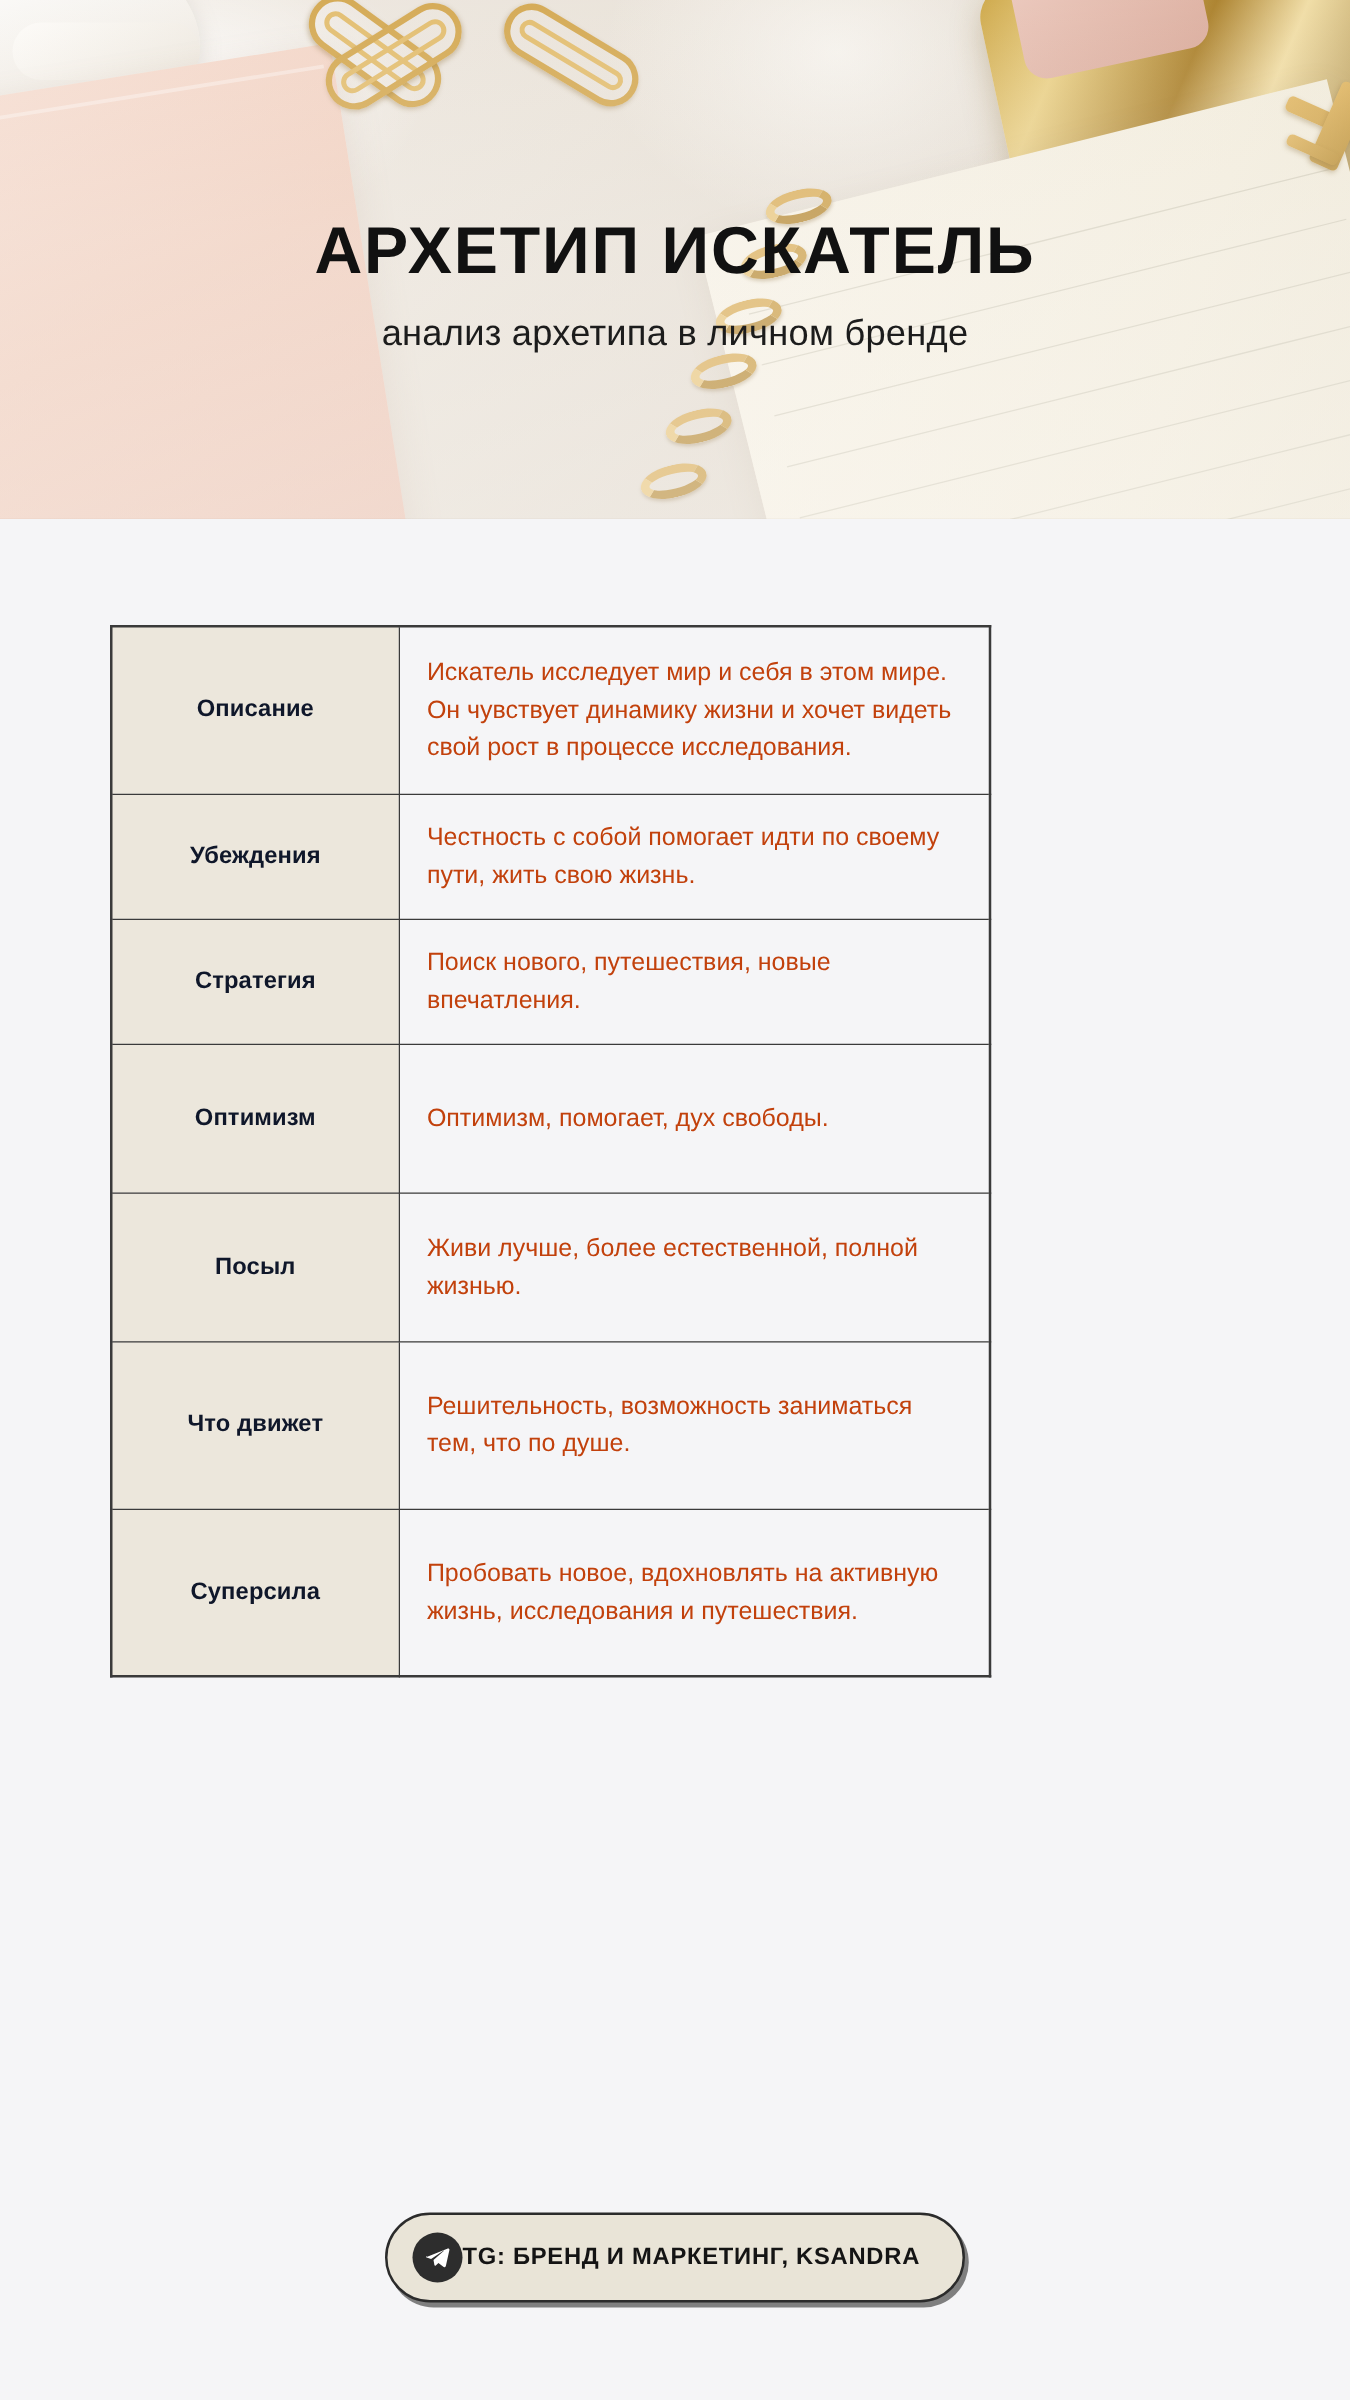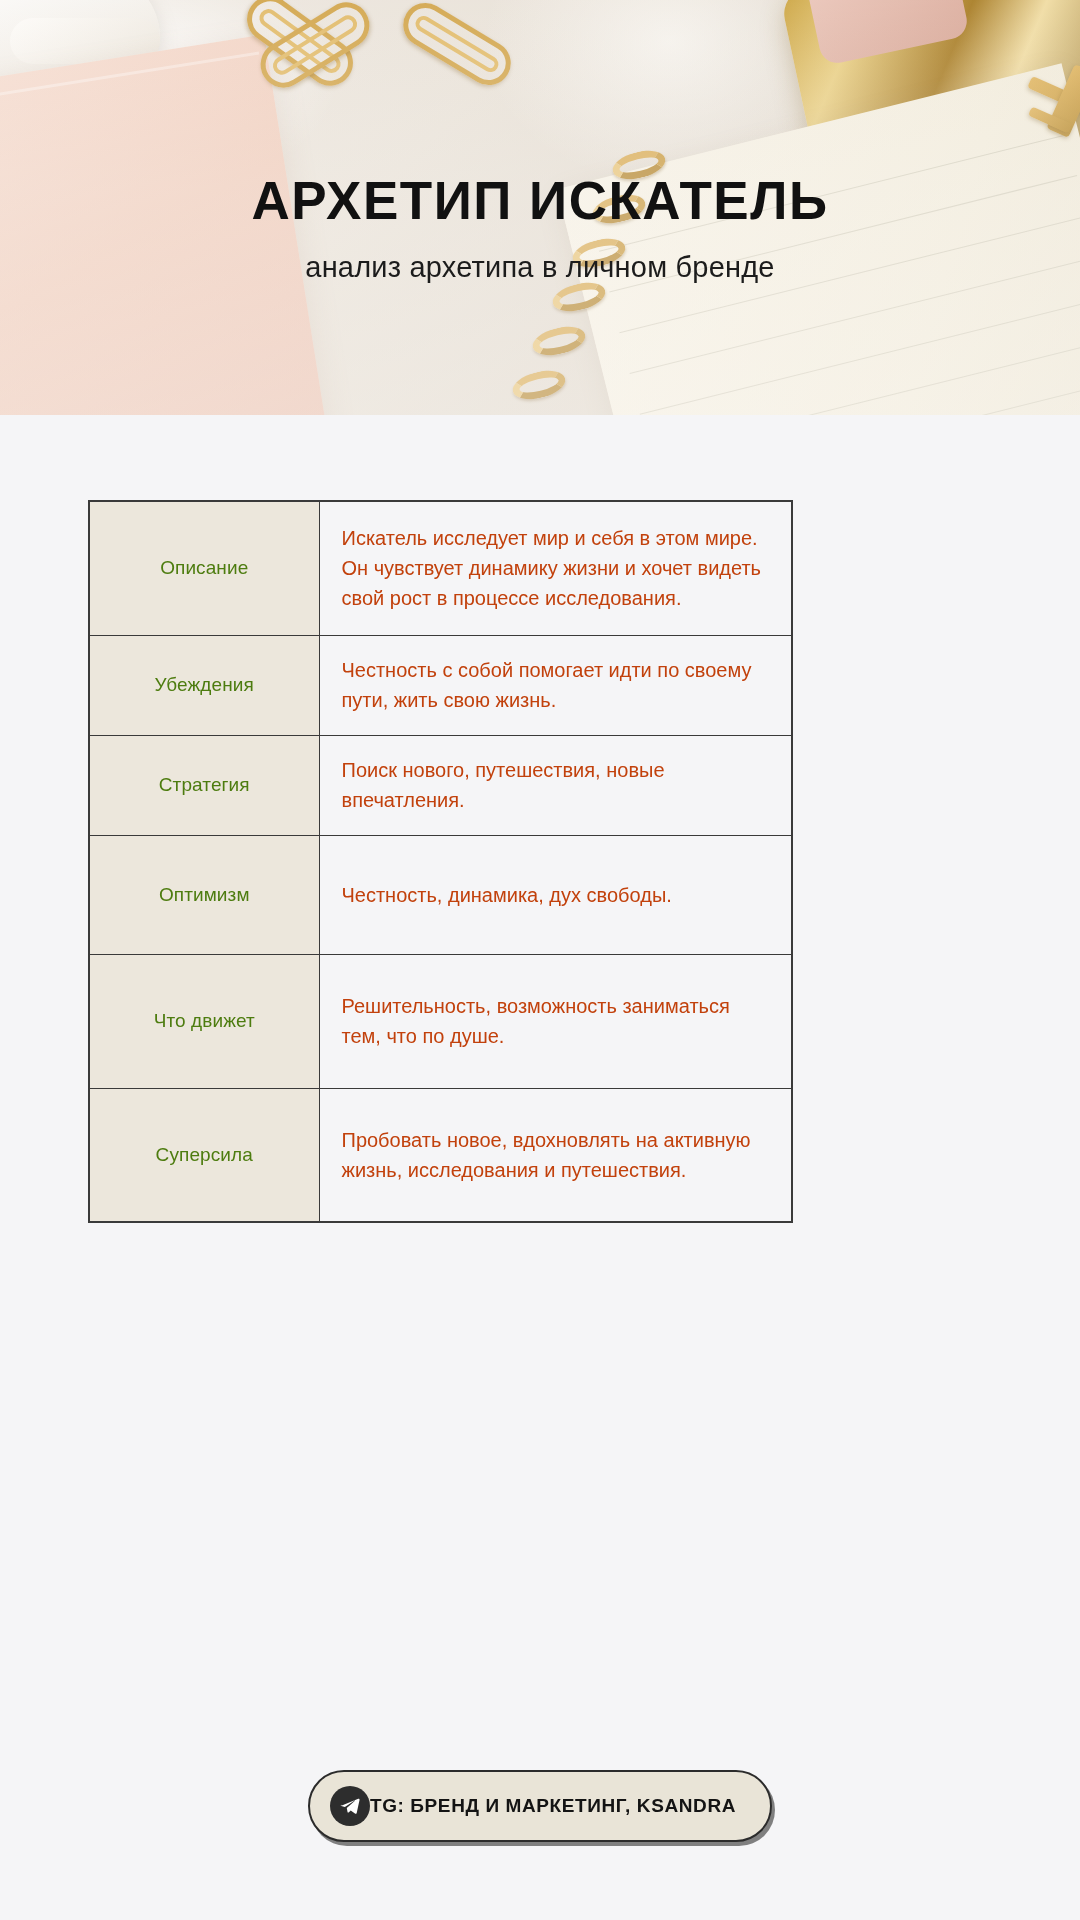--- a/index.html
+++ b/index.html
@@ -219,22 +219,22 @@
   .arch-table td {
     border: 1.5px solid #3a3a3a;
     vertical-align: middle;
   }
 
   td.term {
     width: 230px;
     background: #ece7dc;
     text-align: center;
     font-size: 19px;
-    font-weight: 400;
-    color: #4d7c0f;
+    font-weight: 700;
+    color: #0f172a;
     padding: 18px 12px;
     letter-spacing: 0.1px;
   }
 
   td.desc {
     background: #f5f5f7;
     font-size: 20px;
     font-weight: 400;
     color: #c2410c;
     line-height: 1.5;
@@ -351,21 +351,25 @@
         <tr class="r1">
           <td class="term">Убеждения</td>
           <td class="desc">Честность с собой помогает идти по своему пути, жить свою жизнь.</td>
         </tr>
         <tr class="r2">
           <td class="term">Стратегия</td>
           <td class="desc">Поиск нового, путешествия, новые впечатления.</td>
         </tr>
         <tr class="r3">
           <td class="term">Оптимизм</td>
-          <td class="desc">Честность, динамика, дух свободы.</td>
+          <td class="desc">Оптимизм, помогает, дух свободы.</td>
+        </tr>
+        <tr class="r4">
+          <td class="term">Посыл</td>
+          <td class="desc">Живи лучше, более естественной, полной жизнью.</td>
         </tr>
         <tr class="r5">
           <td class="term">Что движет</td>
           <td class="desc">Решительность, возможность заниматься тем, что по душе.</td>
         </tr>
         <tr class="r7">
           <td class="term">Суперсила</td>
           <td class="desc">Пробовать новое, вдохновлять на активную жизнь, исследования и путешествия.</td>
         </tr>
       </tbody>

